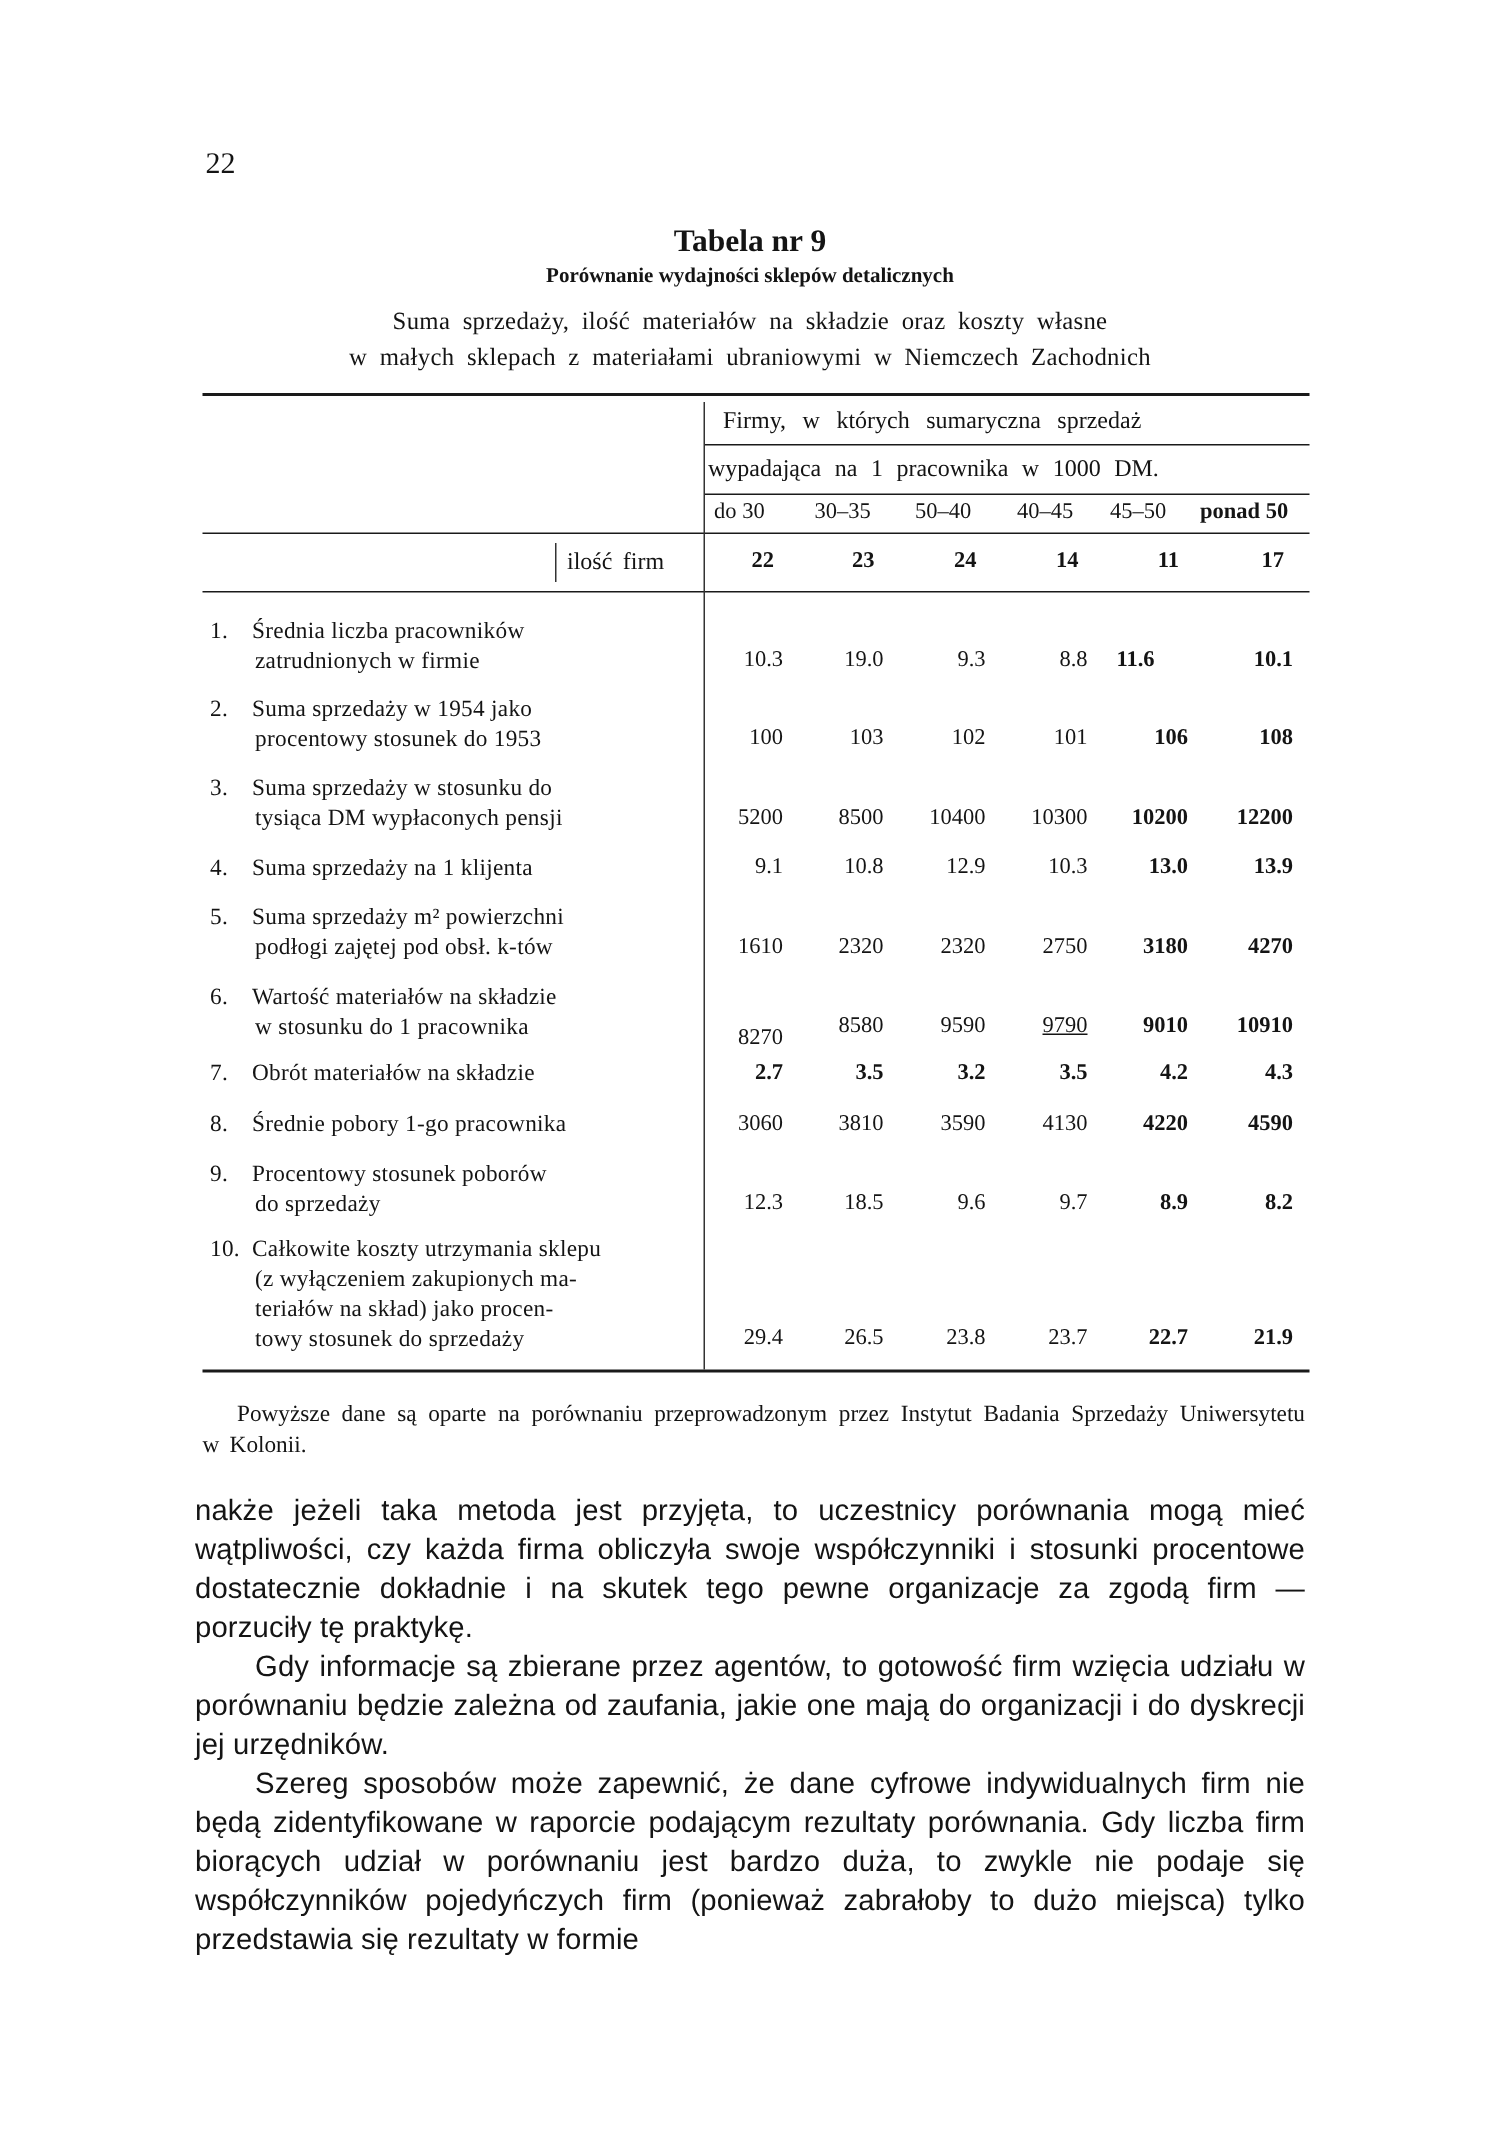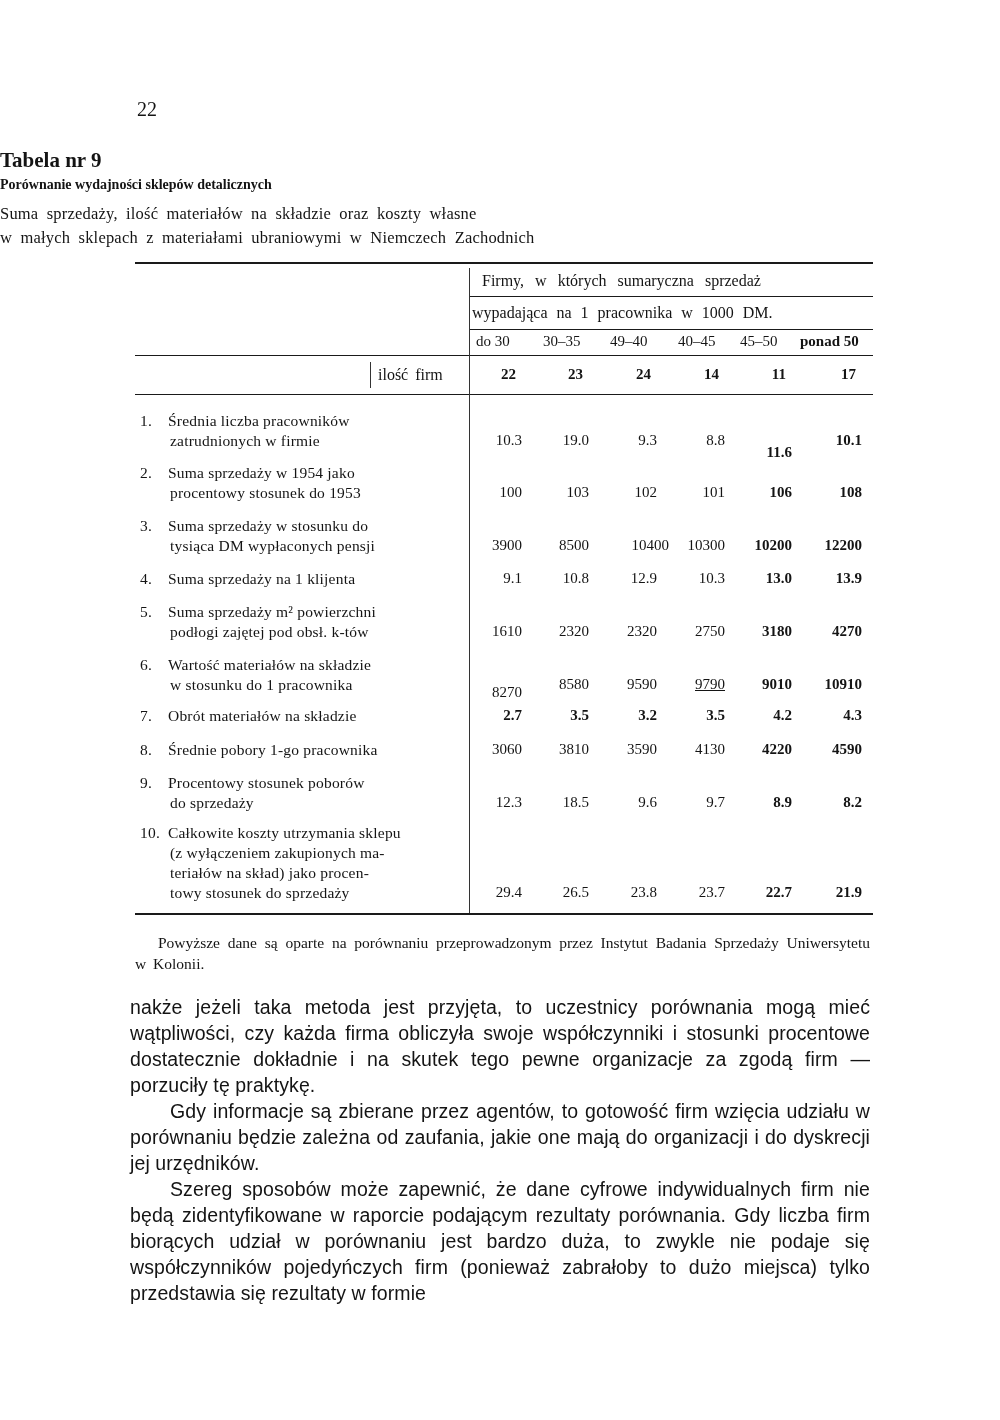--- a/index.html
+++ b/index.html
@@ -1,19 +1,19 @@
 <!DOCTYPE html>
 <html><head>
 <meta charset="utf-8">
 <style>
   html, body { margin: 0; padding: 0; background: #ffffff; }
   body { width: 1000px; height: 1420px; position: relative; overflow: hidden; color: #141414; font-family: "Liberation Serif", "DejaVu Serif", serif; }
   .abs { position: absolute; }
   #page-number { left: 137px; top: 98px; font-size: 20px; }
-  .caption { left: 0; width: 1000px; text-align: left; }
+  .caption { left: 0; width: 1000px; text-align: center; }
   #table-label { top: 148px; font-size: 21px; font-weight: bold; font-family: "Liberation Serif", serif; }
   #table-title { top: 177px; font-size: 14px; font-weight: bold; }
   #table-sub1 { top: 204px; font-size: 16.5px; word-spacing: 4px; letter-spacing: 0.2px; }
   #table-sub2 { top: 228px; font-size: 16.5px; word-spacing: 4px; letter-spacing: 0.2px; }
 
   .rule { position: absolute; background: #1a1a1a; }
   .vline { position: absolute; width: 1px; background: #333; }
 
   .hdr { position: absolute; font-size: 16px; white-space: nowrap; }
   .rowlabel { position: absolute; left: 140px; width: 330px; font-size: 15.5px; line-height: 20px; letter-spacing: 0.2px; }
@@ -44,21 +44,21 @@
 <div class="rule" style="left:135px; top:394px; width:738px; height:1px;"></div>
 <div class="rule" style="left:135px; top:913px; width:738px; height:2px;"></div>
 <div class="vline" style="left:469px; top:268px; height:645px;"></div>
 <div class="vline" style="left:370px; top:362px; height:26px;"></div>
 
 <div class="hdr" style="left:482px; top:272px; word-spacing:7px;">Firmy, w których sumaryczna sprzedaż</div>
 <div class="hdr" style="left:472px; top:304px; word-spacing:5px;">wypadająca na 1 pracownika w 1000 DM.</div>
 <div id="col-headers">
     <div class="hdr" style="left: 476px; top: 333px; font-size: 15px;">do 30</div>
     <div class="hdr" style="left: 543px; top: 333px; font-size: 15px;">30–35</div>
-    <div class="hdr" style="left: 610px; top: 333px; font-size: 15px;">49–40</div>
+    <div class="hdr" style="left: 610px; top: 333px; font-size: 15px;">50–40</div>
     <div class="hdr" style="left: 678px; top: 333px; font-size: 15px;">40–45</div>
     <div class="hdr" style="left: 740px; top: 333px; font-size: 15px;">45–50</div>
     <div class="hdr bold" style="left: 800px; top: 333px; font-size: 15px;">ponad 50</div>
   </div>
 
 <div class="hdr" style="left:378px; top:366px; word-spacing:3px;">ilość firm</div>
 <div id="count-values">
     <div class="val bold" style="left: 446px; top: 366px;">22</div>
     <div class="val bold" style="left: 513px; top: 366px;">23</div>
     <div class="val bold" style="left: 581px; top: 366px;">24</div>
@@ -69,39 +69,39 @@
 
 <div id="table-body">
     <div class="rowlabel" style="top: 411px;">
       <span style="display: block;"><span class="rownum">1.</span><span>Średnia liczba pracowników</span></span>
       <span class="rowtext-cont">zatrudnionych w firmie</span>
     </div>
     <div class="val" style="left: 452px; top: 432px;">10.3</div>
     <div class="val" style="left: 519px; top: 432px;">19.0</div>
     <div class="val" style="left: 587px; top: 432px;">9.3</div>
     <div class="val" style="left: 655px; top: 432px;">8.8</div>
-    <div class="val bold" style="left: 722px; top: 444px;">11.6</div>
+    <div class="val bold" style="left: 722px; top: 432px; text-align: center;">11.6</div>
     <div class="val bold" style="left: 792px; top: 432px;">10.1</div>
     <div class="rowlabel" style="top: 463px;">
       <span style="display: block;"><span class="rownum">2.</span><span>Suma sprzedaży w 1954 jako</span></span>
       <span class="rowtext-cont">procentowy stosunek do 1953</span>
     </div>
     <div class="val" style="left: 452px; top: 484px;">100</div>
     <div class="val" style="left: 519px; top: 484px;">103</div>
     <div class="val" style="left: 587px; top: 484px;">102</div>
     <div class="val" style="left: 655px; top: 484px;">101</div>
     <div class="val bold" style="left: 722px; top: 484px;">106</div>
     <div class="val bold" style="left: 792px; top: 484px;">108</div>
     <div class="rowlabel" style="top: 516px;">
       <span style="display: block;"><span class="rownum">3.</span><span>Suma sprzedaży w stosunku do</span></span>
       <span class="rowtext-cont">tysiąca DM wypłaconych pensji</span>
     </div>
-    <div class="val" style="left: 452px; top: 537px;">3900</div>
+    <div class="val" style="left: 452px; top: 537px;">5200</div>
     <div class="val" style="left: 519px; top: 537px;">8500</div>
-    <div class="val" style="left: 587px; top: 537px; padding-left: 12px;">10400</div>
+    <div class="val" style="left: 587px; top: 537px;">10400</div>
     <div class="val" style="left: 655px; top: 537px;">10300</div>
     <div class="val bold" style="left: 722px; top: 537px;">10200</div>
     <div class="val bold" style="left: 792px; top: 537px;">12200</div>
     <div class="rowlabel" style="top: 569px;">
       <span style="display: block;"><span class="rownum">4.</span><span>Suma sprzedaży na 1 klijenta</span></span>
     </div>
     <div class="val" style="left: 452px; top: 570px;">9.1</div>
     <div class="val" style="left: 519px; top: 570px;">10.8</div>
     <div class="val" style="left: 587px; top: 570px;">12.9</div>
     <div class="val" style="left: 655px; top: 570px;">10.3</div>

